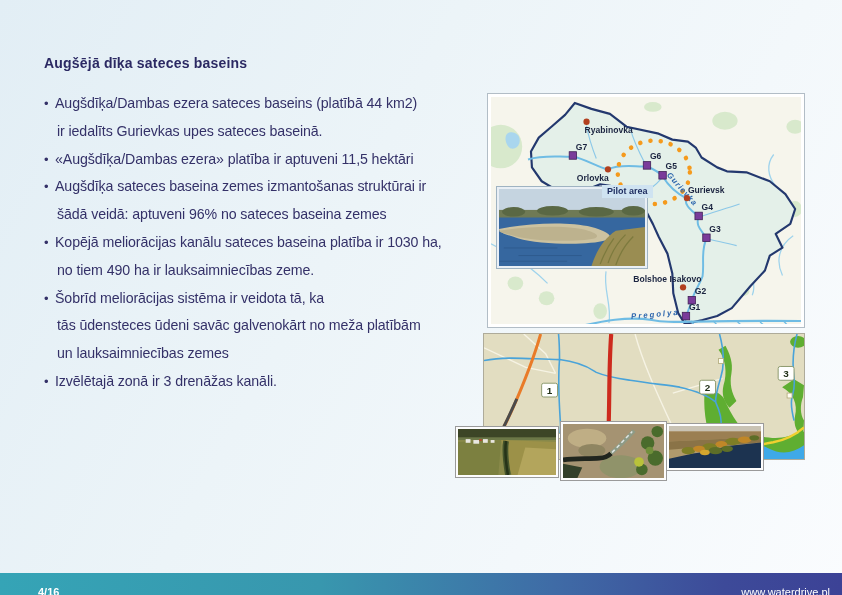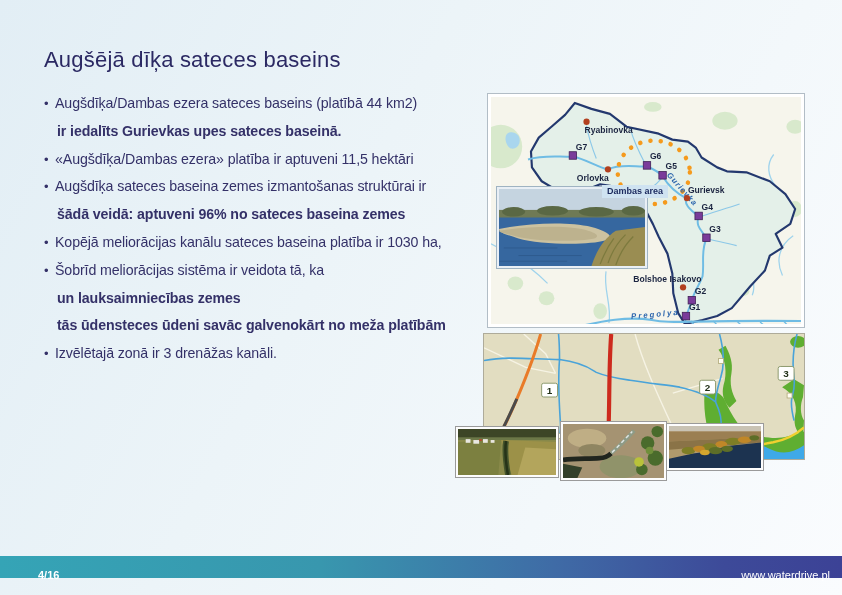--- a/index.html
+++ b/index.html
@@ -10,32 +10,32 @@
   html,body{width:842px;height:595px;overflow:hidden;}
   body{
     font-family:"Liberation Sans",sans-serif;
     background:linear-gradient(118deg,#e2eef5 0%,#ecf4f8 40%,#fafcfe 100%);
     position:relative;
   }
   .slide{position:absolute;inset:0;}
 
   
   .title{
-    position:absolute;left:44px;top:47px;
-    font-size:22px;font-weight:normal;color:var(--title-color);
+    position:absolute;left:44px;top:55px;
+    font-size:14px;font-weight:bold;color:var(--title-color);
     letter-spacing:.2px;
   }
   .bullets{
     position:absolute;left:44px;top:90px;width:440px;
     font-size:14.2px;color:var(--body-color);line-height:27.8px;
     letter-spacing:-0.1px;
   }
   .b-line{white-space:nowrap;}
   .b-line.first{position:relative;padding-left:11px;}
-  .b-line.cont{padding-left:13px;font-weight:bold;}
+  .b-line.cont{padding-left:13px;}
   .dot{position:absolute;left:0;top:0;font-size:13px;}
 
   
   .map-top{
     position:absolute;left:487px;top:93px;width:318px;height:235px;
     background:#fff;border:1px solid #b2bdc6;padding:3px;
   }
   .map-top svg{display:block;width:100%;height:100%;}
   .inset-photo{
     position:absolute;left:497px;top:187px;width:150px;height:81px;
@@ -58,21 +58,21 @@
     position:absolute;background:#fff;
     border:2px solid #fdfdfd;box-shadow:0 0 0 1px #9a9a9a;
   }
   .photo svg{display:block;width:100%;height:100%;}
   .photo1{left:456px;top:427px;width:102px;height:50px;}
   .photo2{left:561px;top:422px;width:105px;height:58px;}
   .photo3{left:667px;top:424px;width:96px;height:46px;}
 
   
   .footer{
-    position:absolute;left:0;bottom:17px;width:842px;height:22px;
+    position:absolute;left:0;bottom:0;width:842px;height:22px;
     background:linear-gradient(90deg,var(--accent-teal) 0%,#3897ae 38%,#3f6ba6 66%,#3d4a99 86%,var(--accent-indigo) 100%);
     color:#fff;font-size:11px;
     display:flex;align-items:center;justify-content:space-between;
     padding:16px 12px 0 38px;
   }
   .footer .page{font-weight:bold;}
 </style>
 </head>
 <body>
 
@@ -87,25 +87,26 @@
       </div>
       <div class="b-item">
         <div class="b-line first"><span class="dot">•</span>«Augšdīķa/Dambas ezera» platība ir aptuveni 11,5 hektāri</div>
       </div>
       <div class="b-item">
         <div class="b-line first"><span class="dot">•</span>Augšdīķa sateces baseina zemes izmantošanas struktūrai ir</div>
         <div class="b-line cont">šādā veidā: aptuveni 96% no sateces baseina zemes</div>
       </div>
       <div class="b-item">
         <div class="b-line first"><span class="dot">•</span>Kopējā meliorācijas kanālu sateces baseina platība ir 1030 ha,</div>
+        <div class="b-line cont">no tiem 490 ha ir lauksaimniecības zeme.</div>
       </div>
       <div class="b-item">
         <div class="b-line first"><span class="dot">•</span>Šobrīd meliorācijas sistēma ir veidota tā, ka</div>
+        <div class="b-line cont">tās ūdensteces ūdeni savāc galvenokārt no meža platībām</div>
         <div class="b-line cont">un lauksaimniecības zemes</div>
-        <div class="b-line cont">tās ūdensteces ūdeni savāc galvenokārt no meža platībām</div>
       </div>
       <div class="b-item">
         <div class="b-line first"><span class="dot">•</span>Izvēlētajā zonā ir 3 drenāžas kanāli.</div>
       </div>
     </div>
 
   <div class="map-top">
     <svg viewBox="0 0 318 229" preserveAspectRatio="none">
       <rect x="0" y="0" width="318" height="229" fill="#f6f5ec"></rect>
 
@@ -208,21 +209,21 @@
           <path d="M 120,80 C 124,68 130,58 138,50"></path>
         <path d="M 104,79 C 108,68 112,60 118,52"></path>
       </g>
       <g stroke="#2b5588" stroke-width="1" fill="none" opacity="0.7">
         <path d="M 5,62 H 60"></path>
           <path d="M 20,70 H 85"></path>
           <path d="M 0,76 H 70"></path>
       </g>
     </svg>
   </div>
-  <div class="pilot-label">Dambas area</div>
+  <div class="pilot-label">Pilot area</div>
 
   <div class="map-bottom">
     <svg viewBox="0 0 322 127" preserveAspectRatio="none">
       <rect width="322" height="127" fill="#e2ddc1"></rect>
 
       <g fill="none" stroke="#f6f3e4" stroke-width="1.4">
         <path d="M 152,0 C 160,30 175,62 190,95 C 200,112 210,120 222,127"></path>
         <path d="M 0,14 L 42,34 L 72,40"></path>
         <path d="M 40,0 L 62,20 L 72,40"></path>
         <path d="M 190,60 L 240,45"></path>

